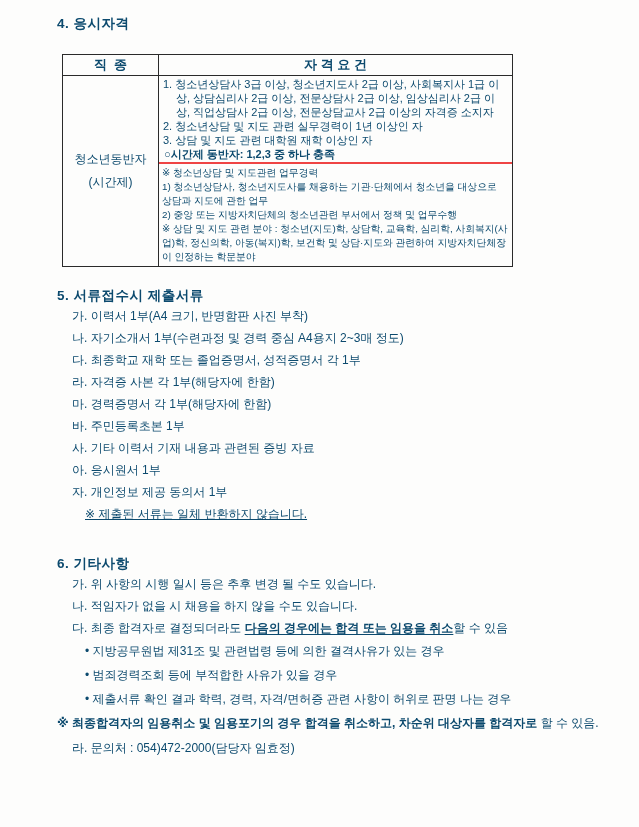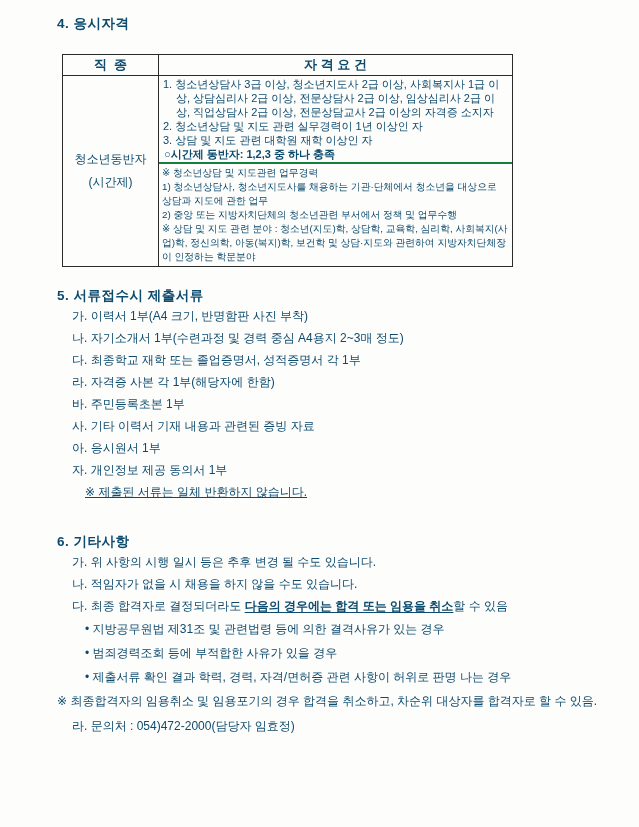--- a/index.html
+++ b/index.html
@@ -23,41 +23,41 @@
     text-align:center;background:#fdfdfc;
   }
   th.col1{width:95px;}
   td.jobtype{
     text-align:center;vertical-align:middle;font-size:12px;
     line-height:23px;padding:0;
   }
   td.reqcell{padding:0;vertical-align:top;}
   .req-main{
     font-size:11px;line-height:13.9px;padding:2px 4px 1px 4px;
-    border-bottom:2px solid #15803d;
+    border-bottom:2px solid #ef4444;
   }
   .req-line{padding-left:13px;text-indent:-13px;}
   .req-highlight{font-weight:bold;padding-left:1px;}
   .req-notes{font-size:9.8px;line-height:13.9px;padding:2px 3px 2px 3px;}
 
   
   .sec5{margin-top:20px;}
   .doc-item{font-size:12px;line-height:22px;margin-left:15px;}
   .doc-note{font-size:12px;line-height:22px;margin-left:28px;text-decoration:underline;}
 
   
   .sec6{margin-top:30px;}
   .etc-item{font-size:12px;line-height:22px;margin-left:15px;}
   .etc-bullet{font-size:12px;line-height:24px;margin-left:28px;}
   .em-underline{font-weight:bold;text-decoration:underline;text-underline-offset:2px;}
   .etc-note{
     font-size:12px;line-height:24px;margin-left:0;
     padding-left:28px;text-indent:-28px;
   }
-  .etc-note .bold{font-weight:normal;}
+  .etc-note .bold{font-weight:bold;}
   .contact{font-size:12px;line-height:24px;margin-left:15px;margin-top:1px;}
 </style>
 </head>
 <body>
 
 <div class="page">
 
   <div>
     <h2 class="sec-heading">4. 응시자격</h2>
 
@@ -90,20 +90,21 @@
     </tbody>
       </table>
   </div>
 
   <div class="sec5">
     <h2 class="sec-heading">5. 서류접수시 제출서류</h2>
     <div class="doc-item">가. 이력서 1부(A4 크기, 반명함판 사진 부착)</div>
     <div class="doc-item">나. 자기소개서 1부(수련과정 및 경력 중심 A4용지 2~3매 정도)</div>
     <div class="doc-item">다. 최종학교 재학 또는 졸업증명서, 성적증명서 각 1부</div>
     <div class="doc-item">라. 자격증 사본 각 1부(해당자에 한함)</div>
+    <div class="doc-item">마. 경력증명서 각 1부(해당자에 한함)</div>
     <div class="doc-item">바. 주민등록초본 1부</div>
     <div class="doc-item">사. 기타 이력서 기재 내용과 관련된 증빙 자료</div>
     <div class="doc-item">아. 응시원서 1부</div>
     <div class="doc-item">자. 개인정보 제공 동의서 1부</div>
     <div class="doc-note">※ 제출된 서류는 일체 반환하지 않습니다.</div>
   </div>
 
   <div class="sec6">
     <h2 class="sec-heading">6. 기타사항</h2>
     <div class="etc-item">가. 위 사항의 시행 일시 등은 추후 변경 될 수도  있습니다.</div>

